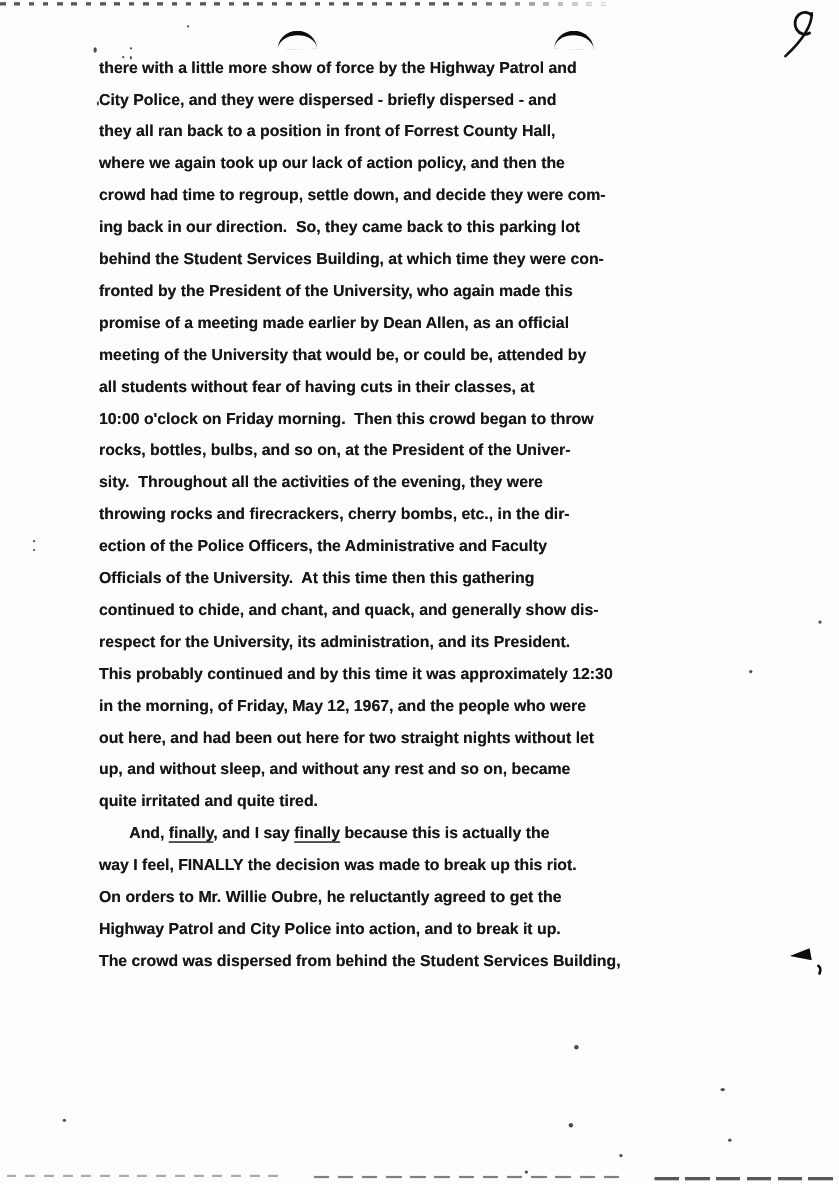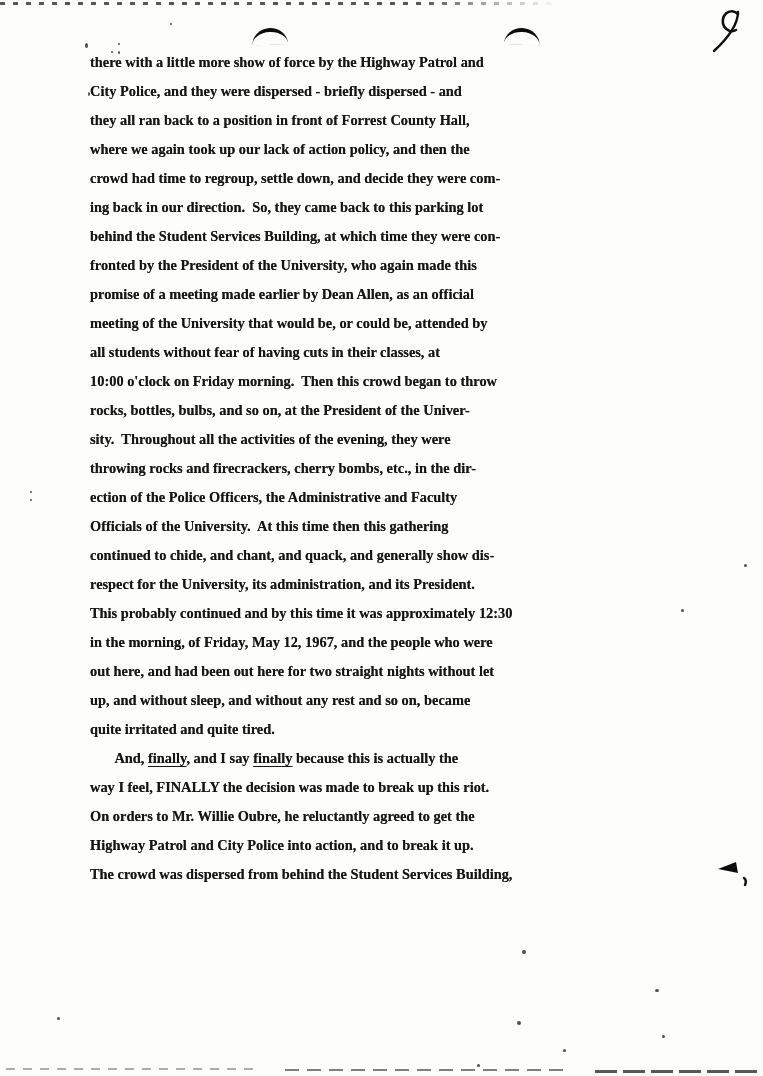--- a/index.html
+++ b/index.html
@@ -8,21 +8,21 @@
     width: 763px;
     height: 1076px;
     overflow: hidden;
     background: #ffffff;
   }
   .page {
     position: relative;
     width: 763px;
     height: 1076px;
     background: #fdfdfb;
-    font-family: Liberation Serif, serif;
+    font-family: Liberation Sans, sans-serif;
   }
   
   .top-edge {
     position: absolute;
     left: 0; top: 2px;
     width: 558px; height: 3px;
     background: repeating-linear-gradient(to right, #3a3a3a 0 5px, transparent 5px 13px);
     opacity: 0.85;
   }
   .top-edge-fade {

